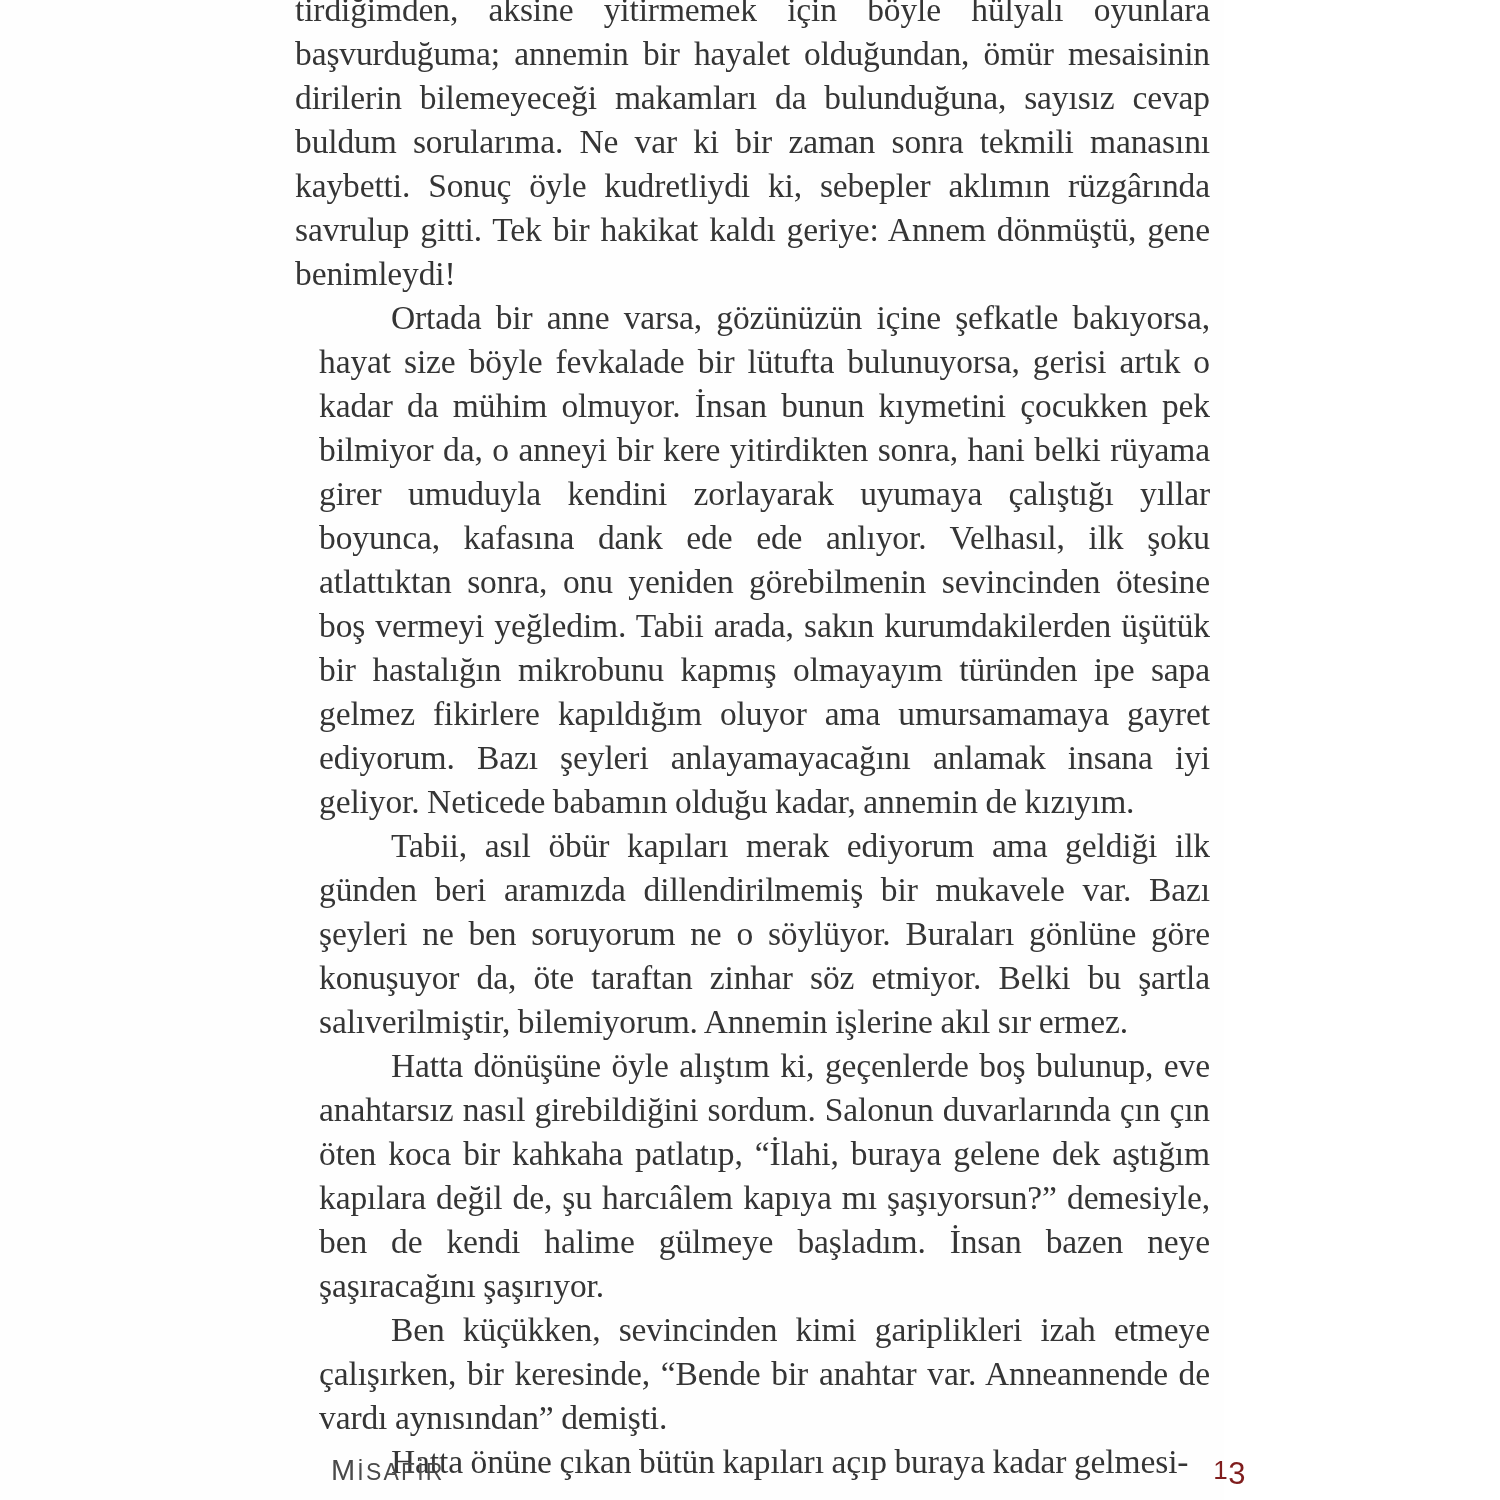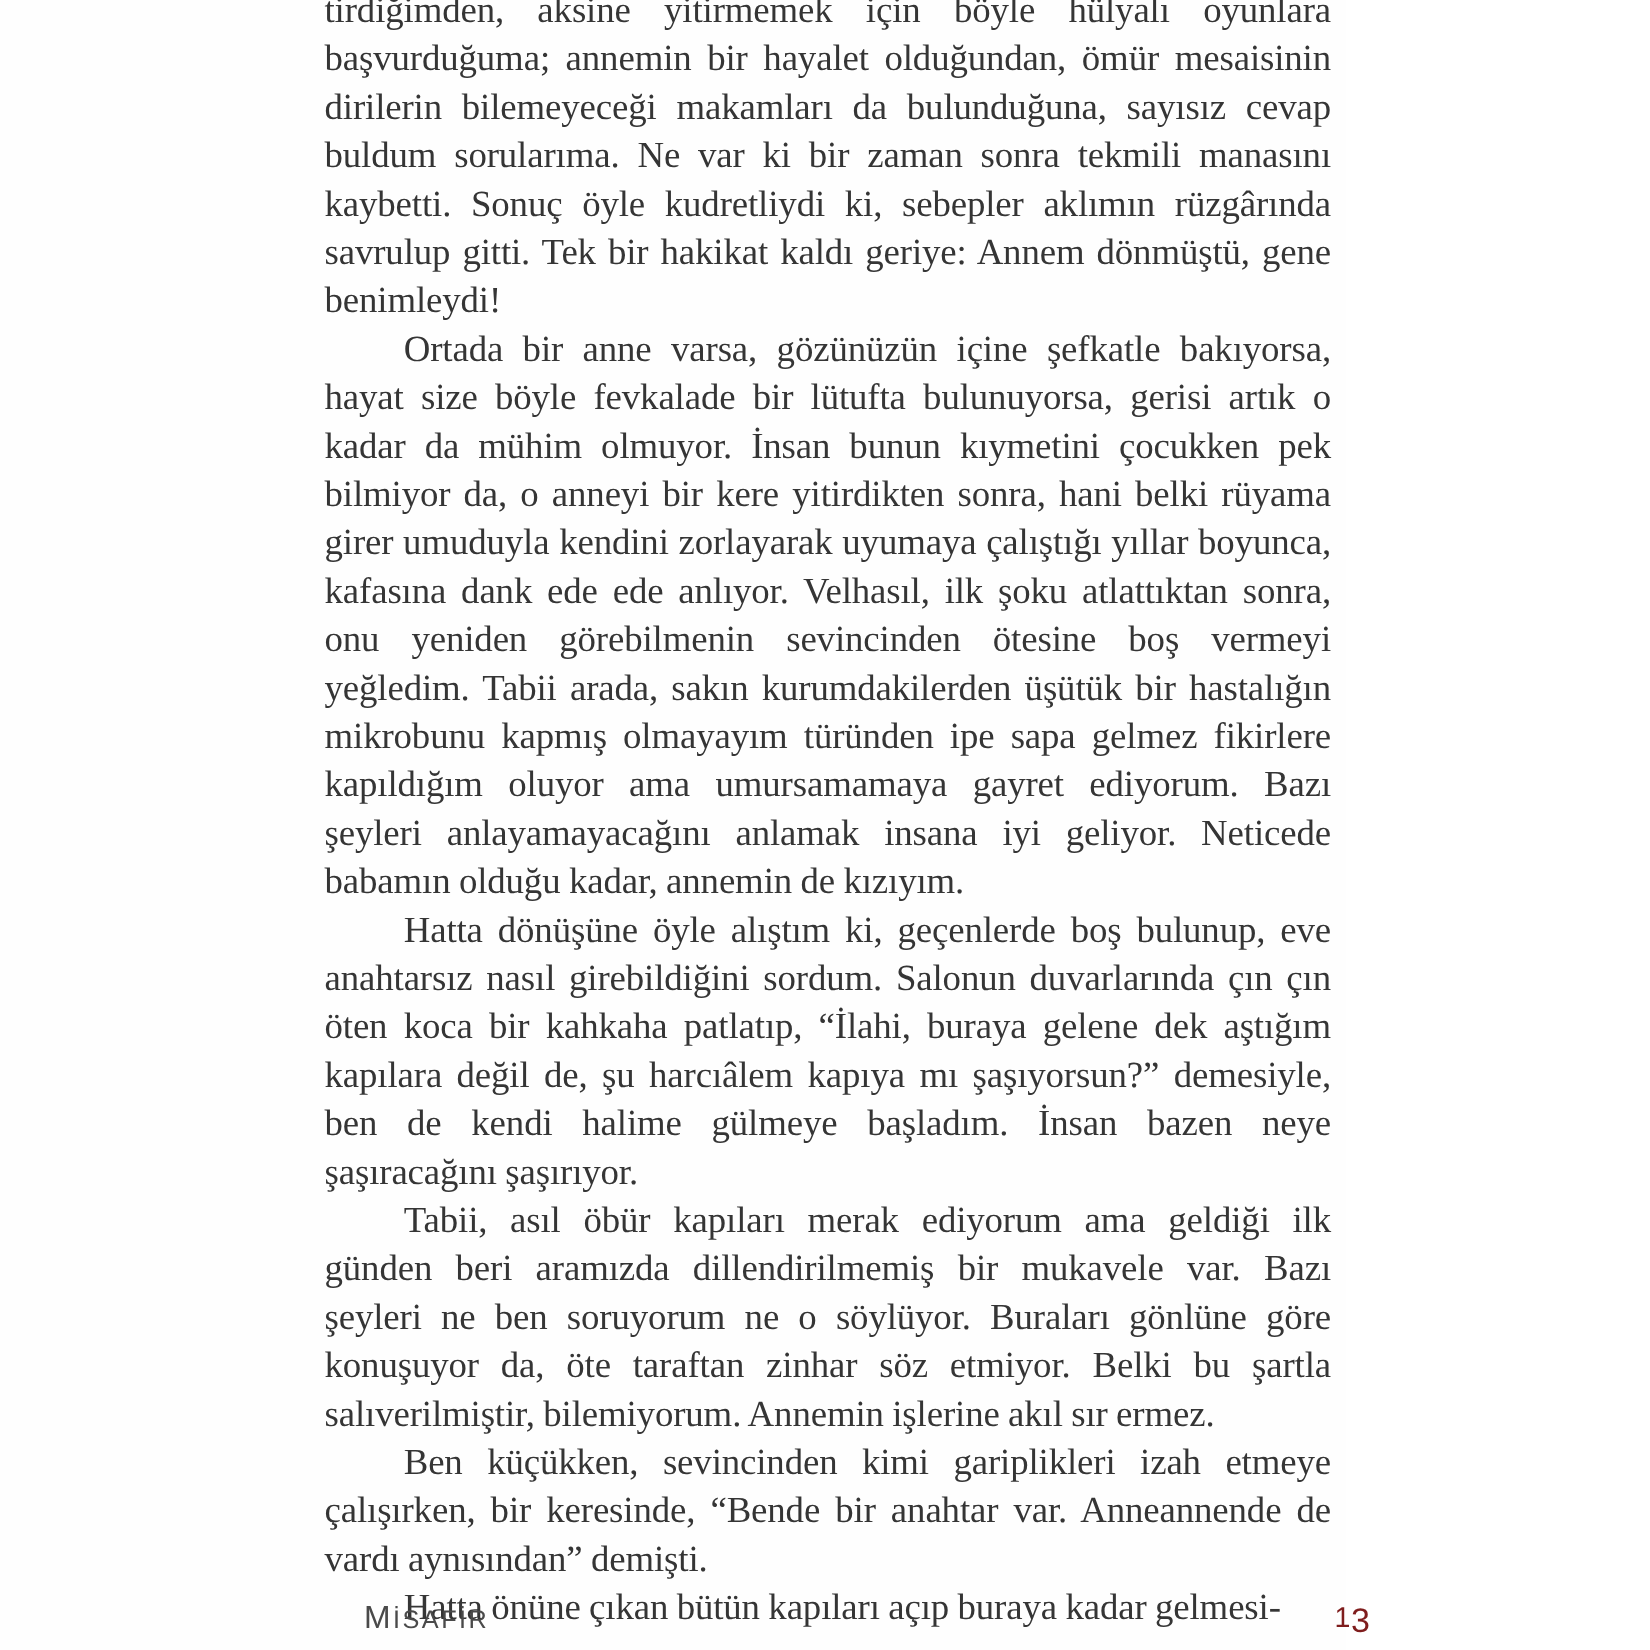--- a/index.html
+++ b/index.html
@@ -37,20 +37,21 @@
     text-align: justify;
     text-justify: inter-word;
     letter-spacing: -0.12px;
     word-spacing: -0.6px;
     hyphens: manual;
     -webkit-hyphens: manual;
   }
 
   .para.indent {
     text-indent: 72px;
+    margin-left: 24px;
   }
 
   
   .para.continues {
     text-align-last: justify;
   }
 
   .footer {
     position: absolute;
     left: 295px;
@@ -94,23 +95,23 @@
 <body>
 
 <div class="page">
 
   <div class="text-block">
 
     <p class="para continues">tirdiğimden, aksine yitirmemek için böyle hülyalı oyunlara başvurduğuma; annemin bir hayalet olduğundan, ömür mesaisinin dirilerin bilemeyeceği makamları da bulunduğuna, sayısız cevap buldum sorularıma. Ne var ki bir zaman sonra tekmili manasını kaybetti. Sonuç öyle kudretliydi ki, sebepler aklımın rüzgârında savrulup gitti. Tek bir hakikat kaldı geriye: Annem dönmüştü, gene benimleydi!</p>
 
     <p class="para indent">Ortada bir anne varsa, gözünüzün içine şefkatle bakıyorsa, hayat size böyle fevkalade bir lütufta bulunuyorsa, gerisi artık o kadar da mühim olmuyor. İnsan bunun kıymetini çocukken pek bilmiyor da, o anneyi bir kere yitirdikten sonra, hani belki rüyama girer umuduyla kendini zorlayarak uyumaya çalıştığı yıllar boyunca, kafasına dank ede ede anlıyor. Velhasıl, ilk şoku atlattıktan sonra, onu yeniden görebilmenin sevincinden ötesine boş vermeyi yeğledim. Tabii arada, sakın kurumdakilerden üşütük bir hastalığın mikrobunu kapmış olmayayım türünden ipe sapa gelmez fikirlere kapıldığım oluyor ama umursamamaya gayret ediyorum. Bazı şeyleri anlayamayacağını anlamak insana iyi geliyor. Neticede babamın olduğu kadar, annemin de kızıyım.</p>
 
+    <p class="para indent">Tabii, asıl öbür kapıları merak ediyorum ama geldiği ilk günden beri aramızda dillendirilmemiş bir mukavele var. Bazı şeyleri ne ben soruyorum ne o söylüyor. Buraları gönlüne göre konuşuyor da, öte taraftan zinhar söz etmiyor. Belki bu şartla salıverilmiştir, bilemiyorum. Annemin işlerine akıl sır ermez.</p>
+
     <p class="para indent">Hatta dönüşüne öyle alıştım ki, geçenlerde boş bulunup, eve anahtarsız nasıl girebildiğini sordum. Salonun duvarlarında çın çın öten koca bir kahkaha patlatıp, “İlahi, buraya gelene dek aştığım kapılara değil de, şu harcıâlem kapıya mı şaşıyorsun?” demesiyle, ben de kendi halime gülmeye başladım. İnsan bazen neye şaşıracağını şaşırıyor.</p>
-
-    <p class="para indent">Tabii, asıl öbür kapıları merak ediyorum ama geldiği ilk günden beri aramızda dillendirilmemiş bir mukavele var. Bazı şeyleri ne ben soruyorum ne o söylüyor. Buraları gönlüne göre konuşuyor da, öte taraftan zinhar söz etmiyor. Belki bu şartla salıverilmiştir, bilemiyorum. Annemin işlerine akıl sır ermez.</p>
 
     <p class="para indent">Ben küçükken, sevincinden kimi gariplikleri izah etmeye çalışırken, bir keresinde, “Bende bir anahtar var. Anneannende de vardı aynısından” demişti.</p>
 
     <p class="para indent">Hatta önüne çıkan bütün kapıları açıp buraya kadar gelmesi-</p>
 
   </div>
 
   <div class="footer">
     <div class="running-head"><span class="cap">M</span><span>İSAFİR</span></div>
     <div class="folio"><span class="osf-one">1</span><span class="osf-three">3</span></div>

